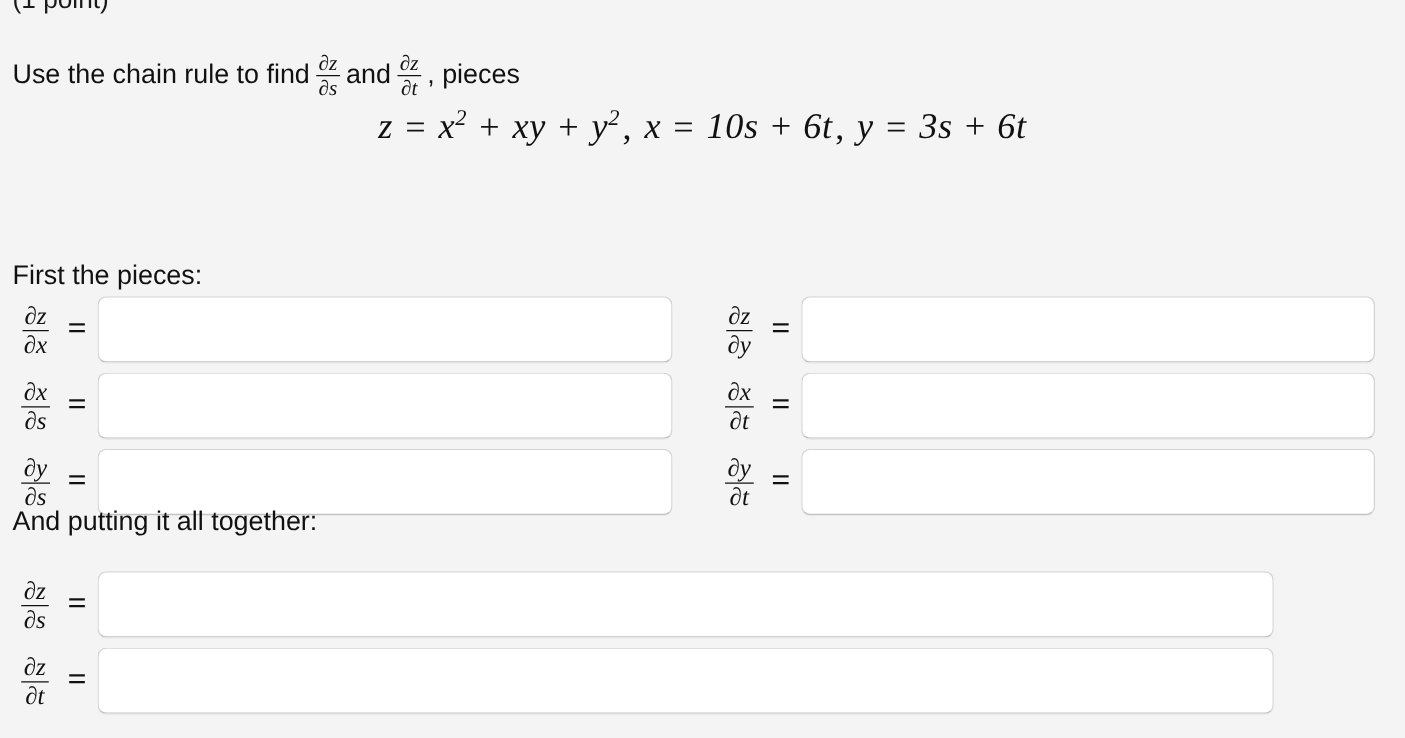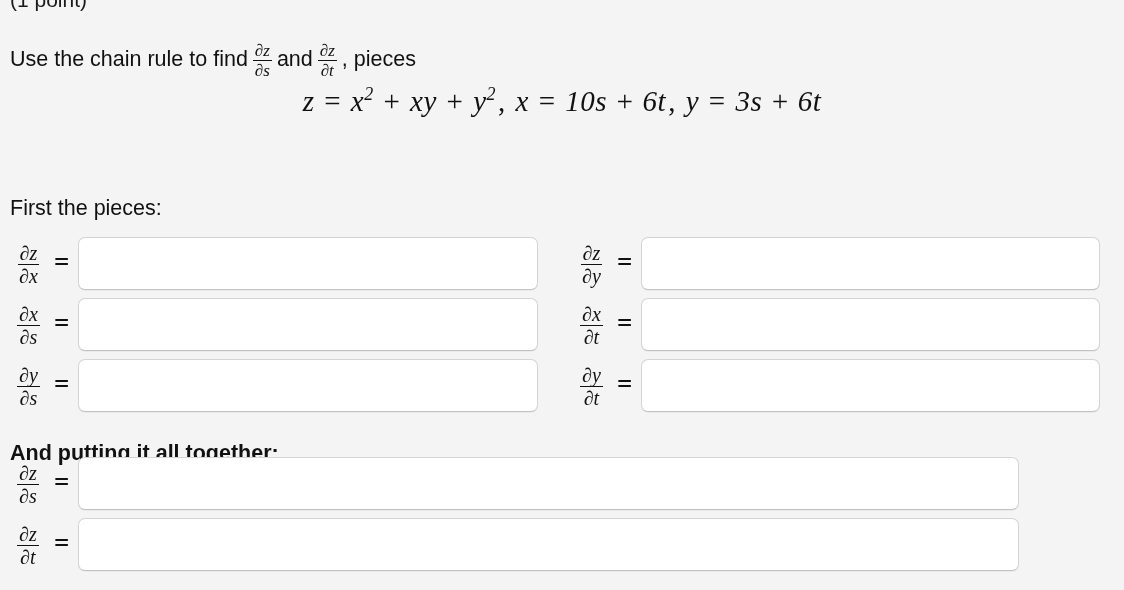--- a/index.html
+++ b/index.html
@@ -88,22 +88,22 @@
   .equation .op { font-style: normal; padding: 0 2px; }
 
   
   .heading {
     position: absolute;
     left: 10px;
     font-size: 21.5px;
     color: #111;
     white-space: nowrap;
   }
-  #heading-pieces { top: 196px; text-align: right; }
-  #heading-together { top: 441px; font-weight: bold; }
+  #heading-pieces { top: 208px; text-align: right; }
+  #heading-together { top: 405px; }
 
   
   .row {
     position: absolute;
     display: flex;
     align-items: center;
     height: 53px;
   }
   .row .eq-sign {
     font-family: "Liberation Serif", "DejaVu Serif", serif;

